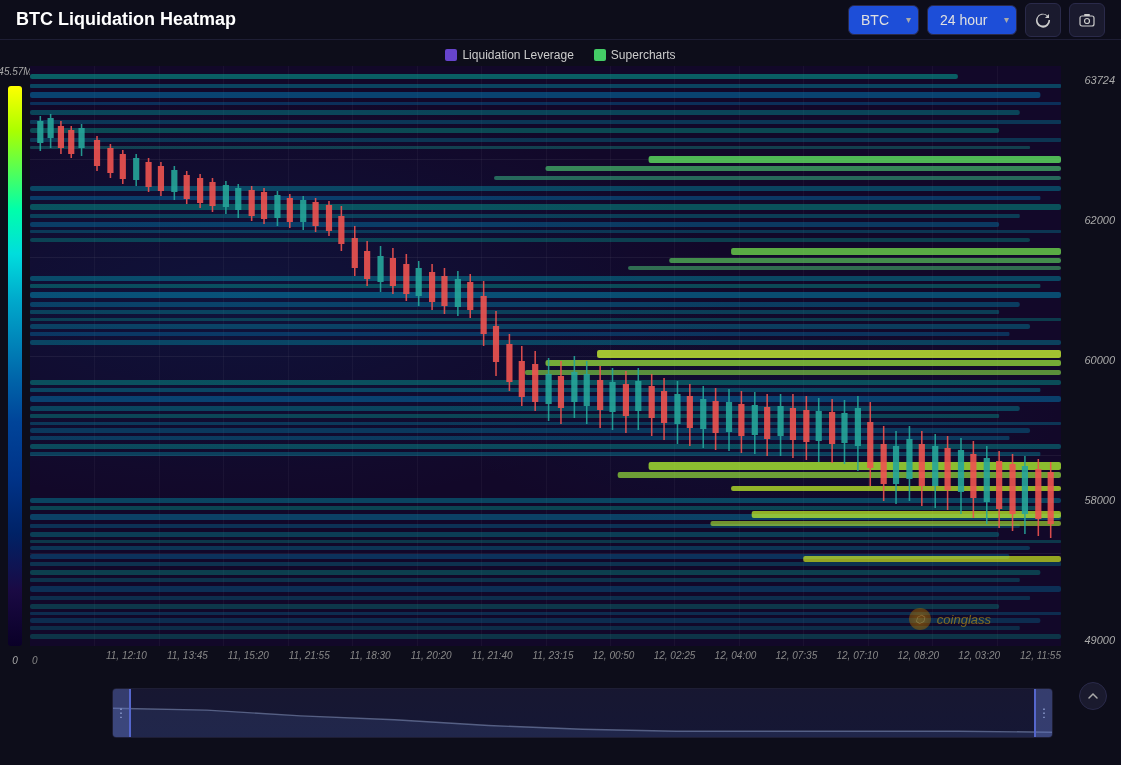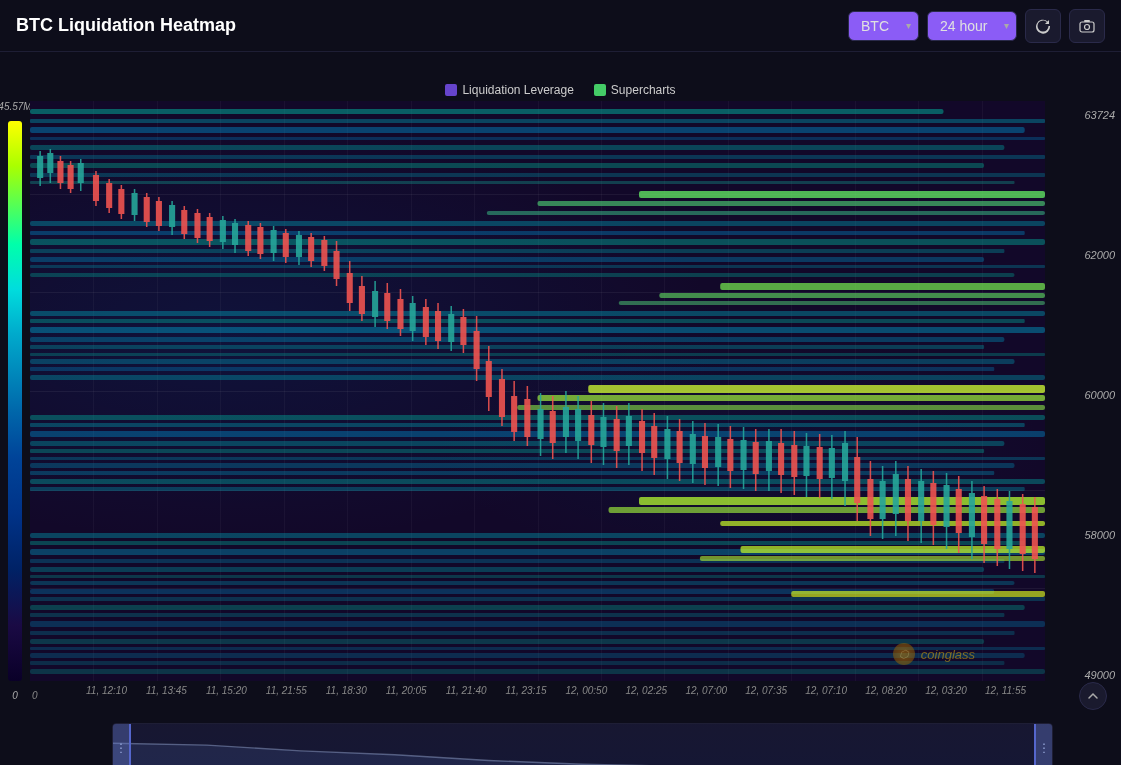--- a/index.html
+++ b/index.html
@@ -9,21 +9,21 @@
       font-family: -apple-system, BlinkMacSystemFont, 'Segoe UI', sans-serif;
       width: 1121px;
       height: 765px;
       overflow: hidden;
     }
 
     .header {
       display: flex;
       align-items: center;
       padding: 8px 16px;
-      height: 52px;
+      height: 40px;
       background: #0d0d1a;
       border-bottom: 1px solid #1e1e35;
     }
 
     .title {
       font-size: 18px;
       font-weight: 600;
       color: #ffffff;
       margin-right: auto;
     }
@@ -34,21 +34,21 @@
       gap: 8px;
     }
 
     .select-wrapper {
       position: relative;
       display: inline-flex;
       align-items: center;
     }
 
     .select-btn {
-      background: #8b5cf6;
+      background: #1d4ed8;
       border: 1px solid #2a2a4a;
       color: #e0e0e0;
       padding: 6px 28px 6px 12px;
       border-radius: 6px;
       font-size: 14px;
       cursor: pointer;
       appearance: none;
       -webkit-appearance: none;
     }
 
@@ -75,21 +75,20 @@
     }
 
     .legend {
       display: flex;
       align-items: flex-end;
       justify-content: center;
       gap: 20px;
       padding: 8px 0 4px 0;
       font-size: 12px;
       color: #ccc;
-      margin-top: 23px;
     }
 
     .legend-item {
       display: flex;
       align-items: center;
       gap: 5px;
     }
 
     .legend-dot {
       width: 12px;
@@ -152,21 +151,21 @@
       );
     }
 
     .chart-area {
       flex: 1;
       position: relative;
       overflow: hidden;
     }
 
     .price-axis {
-      width: 76px;
+      width: 60px;
       position: relative;
       display: flex;
       flex-direction: column;
       justify-content: space-between;
       padding: 8px 6px 40px 6px;
     }
 
     .price-label {
       font-size: 11px;
       color: #aaa;
@@ -197,21 +196,21 @@
       margin-left: 56px;
       padding: 4px 0;
       font-size: 10px;
       color: #888;
       gap: 0;
       overflow: hidden;
     }
 
     .time-label {
       flex: 1;
-      text-align: left;
+      text-align: right;
       white-space: nowrap;
       font-size: 10px;
     }
 
     .minimap {
       height: 50px;
       background: #0a0820;
       margin: 0 0 0 56px;
       border-radius: 4px;
       position: relative;
@@ -671,26 +670,26 @@
     </div>
 
     <div style="position:relative; height:28px; margin-left:0;">
       <span style="font-size:10px;color:#888;position:absolute;left:2px;bottom:8px;">0</span>
       <div class="time-axis" id="time-axis">
           <span class="time-label">11, 12:10</span>
           <span class="time-label">11, 13:45</span>
           <span class="time-label">11, 15:20</span>
           <span class="time-label">11, 21:55</span>
           <span class="time-label">11, 18:30</span>
-          <span class="time-label">11, 20:05</span>
+          <span class="time-label">11, 20:20</span>
           <span class="time-label">11, 21:40</span>
           <span class="time-label">11, 23:15</span>
           <span class="time-label">12, 00:50</span>
           <span class="time-label">12, 02:25</span>
-          <span class="time-label">12, 07:00</span>
+          <span class="time-label">12, 04:00</span>
           <span class="time-label">12, 07:35</span>
           <span class="time-label">12, 07:10</span>
           <span class="time-label">12, 08:20</span>
           <span class="time-label">12, 03:20</span>
           <span class="time-label">12, 11:55</span>
         </div>
     </div>
 
   </div>
 

